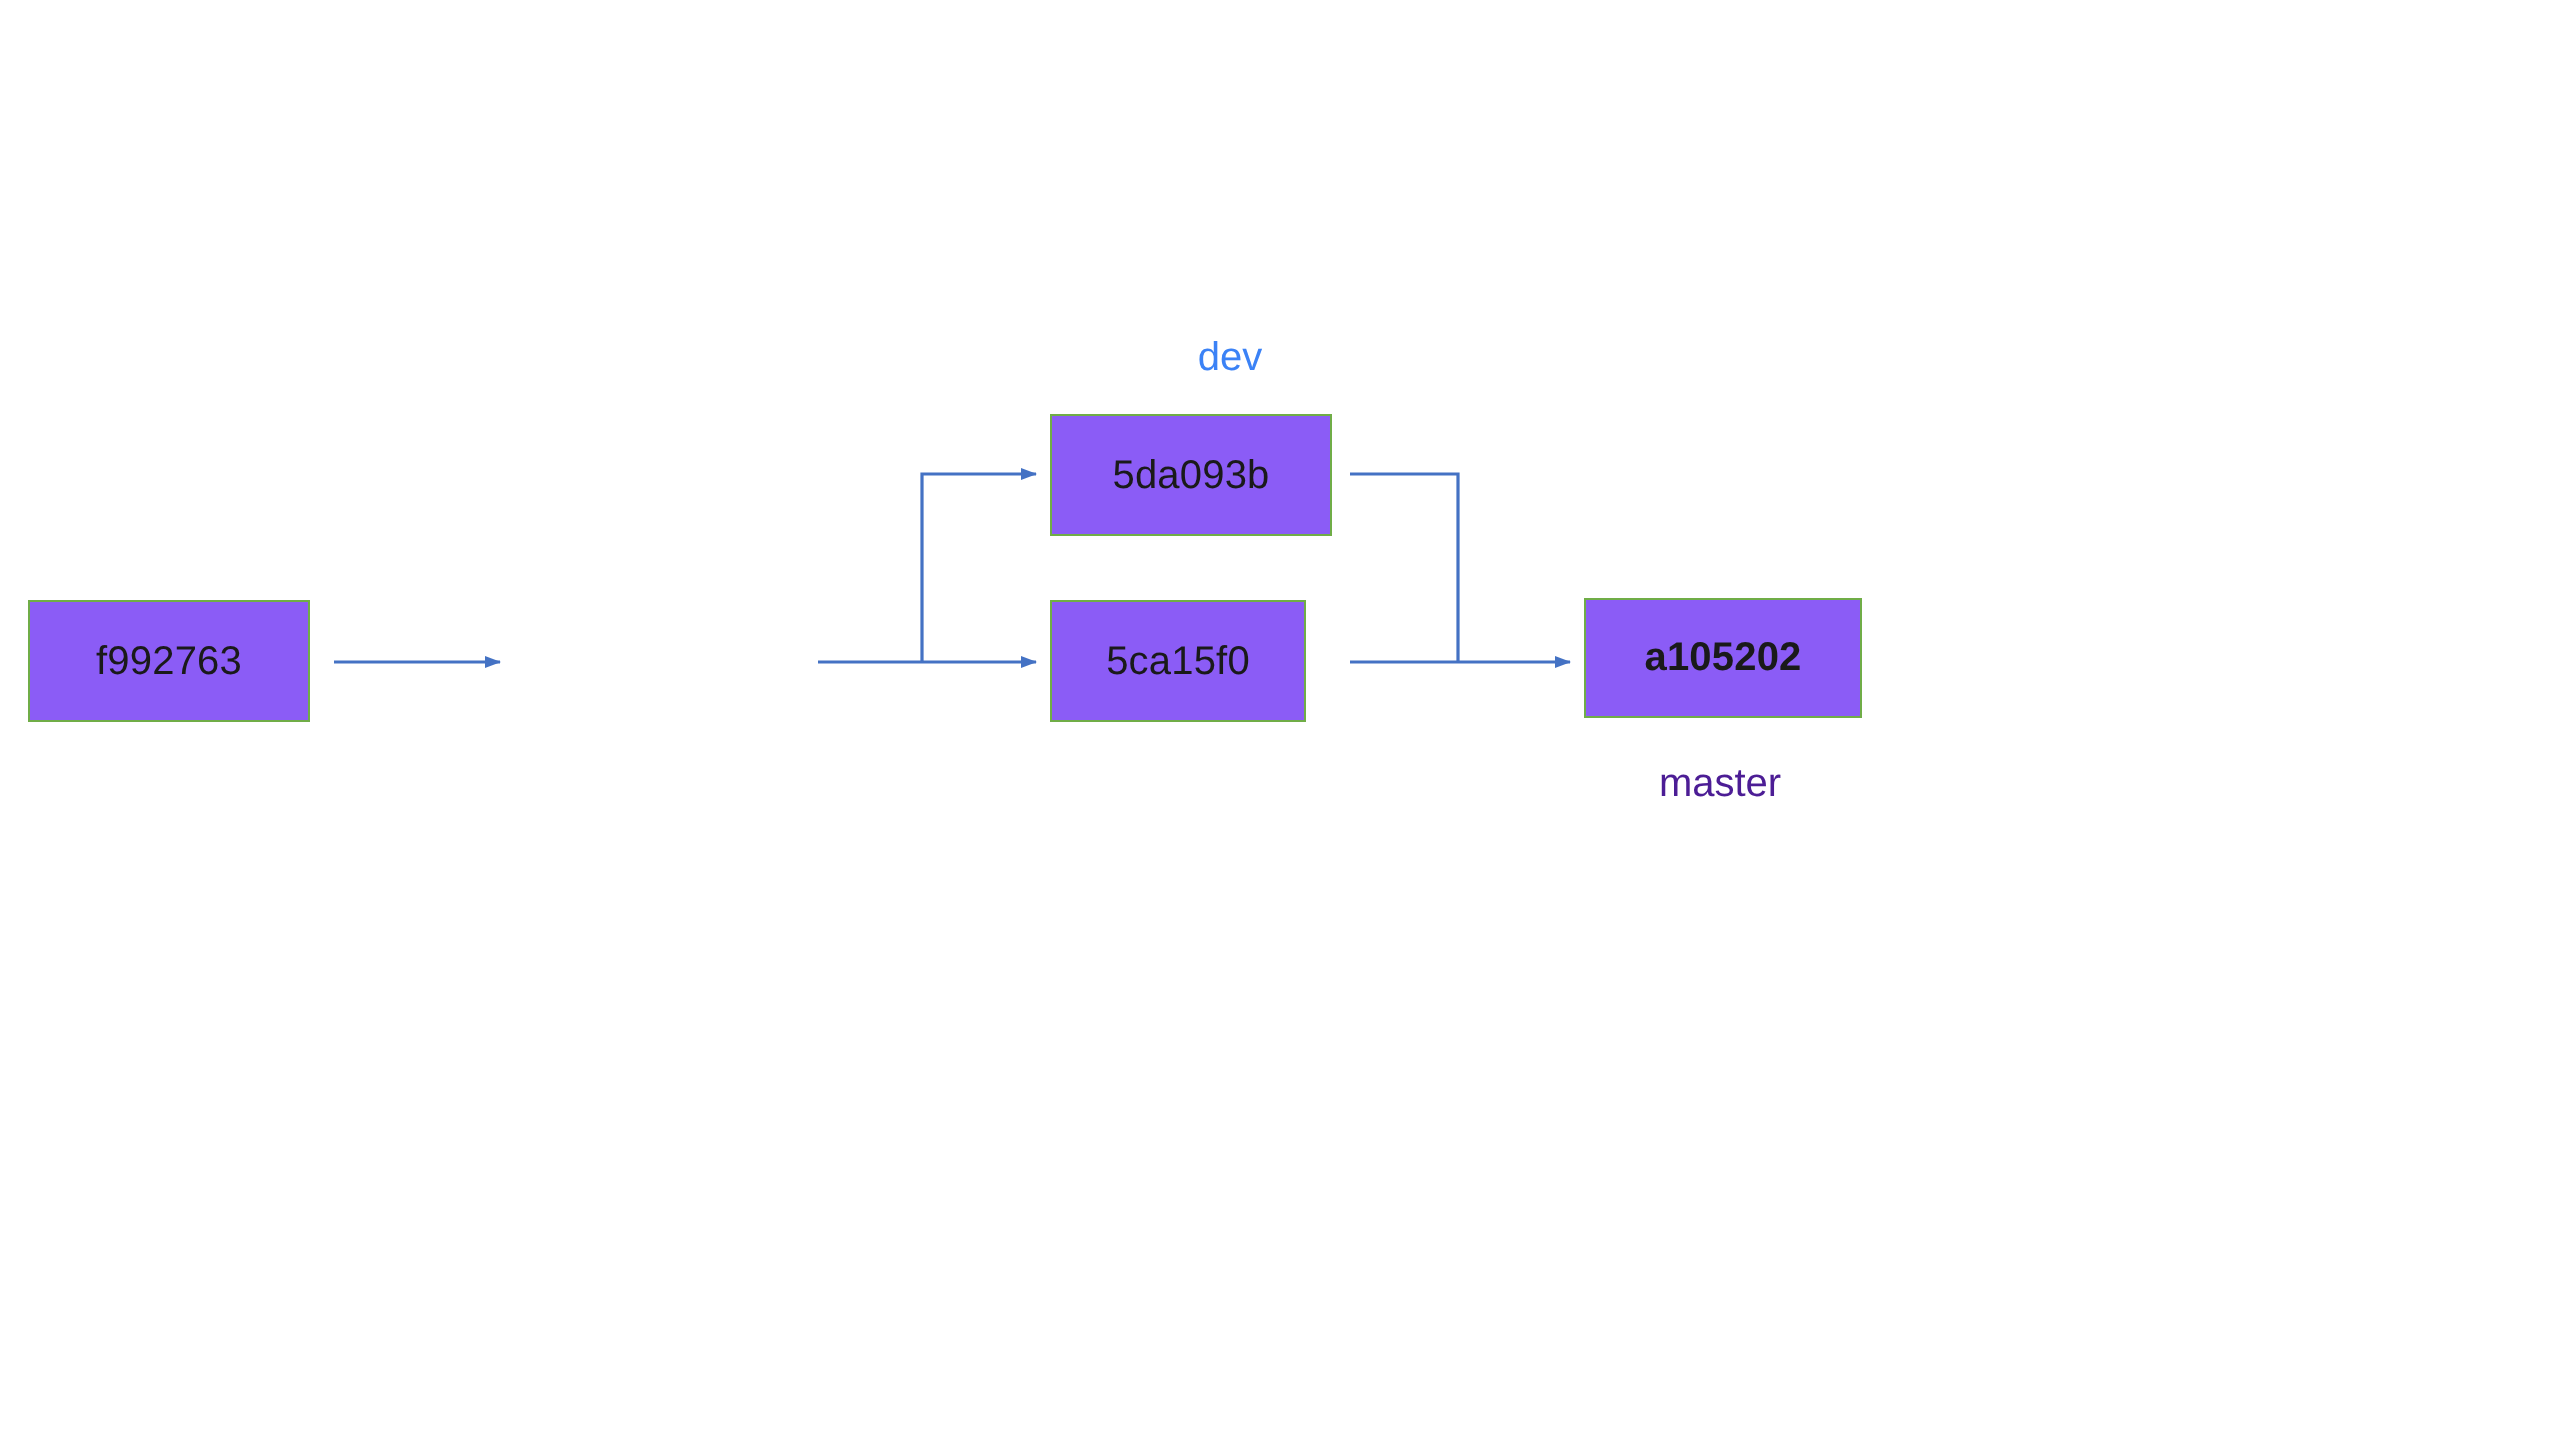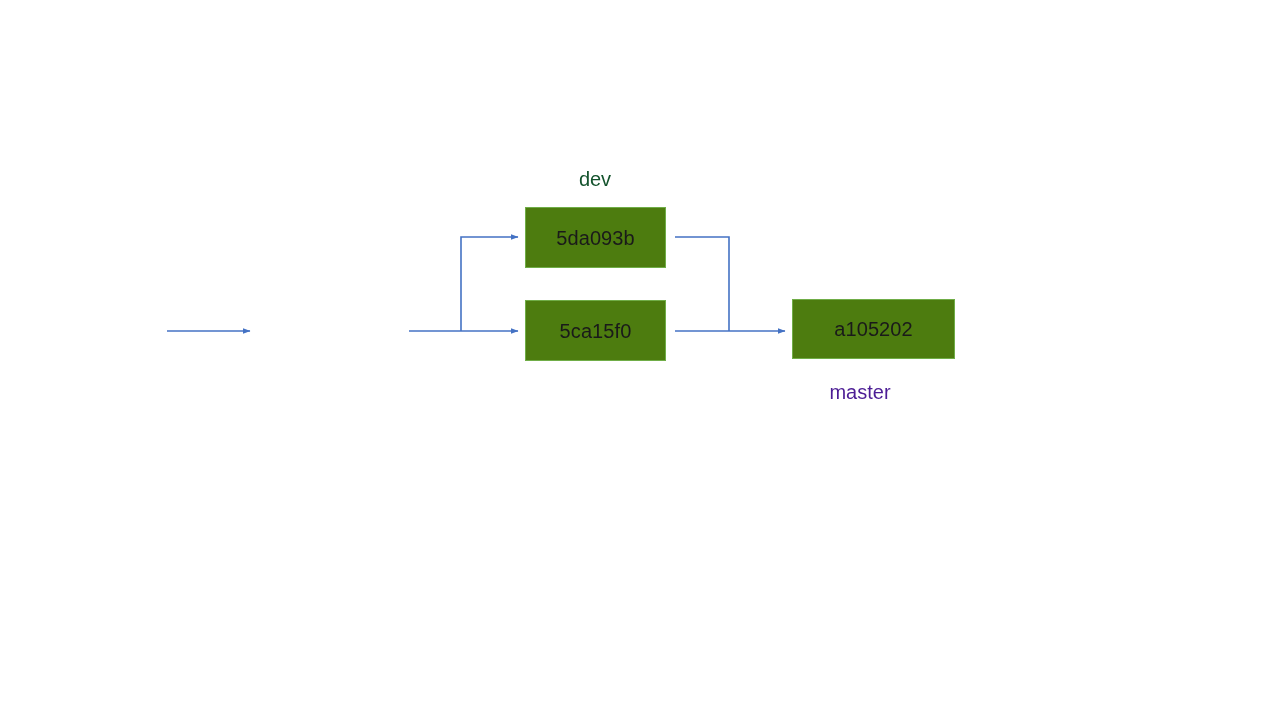--- a/index.html
+++ b/index.html
@@ -22,21 +22,21 @@
   #edge-layer {
     position: absolute;
     left: 0;
     top: 0;
     width: 1280px;
     height: 720px;
   }
   .commit-node {
     position: absolute;
     box-sizing: border-box;
-    background: #4d7c0f;
+    background: #8b5cf6;
     border: 1px solid #70AD47;
     display: flex;
     align-items: center;
     justify-content: center;
   }
   .commit-label {
     font-size: 20px;
     line-height: 1;
     color: #1a1a1a;
     letter-spacing: 0.1px;
@@ -66,31 +66,34 @@
 
     <line x1="409" y1="331" x2="518" y2="331" stroke="#4472C4" stroke-width="1.6" marker-end="url(#arrowhead)"></line>
 
     <polyline points="461,331 461,237 518,237" fill="none" stroke="#4472C4" stroke-width="1.6" marker-end="url(#arrowhead)"></polyline>
 
     <polyline points="675,237 729,237 729,331" fill="none" stroke="#4472C4" stroke-width="1.6"></polyline>
 
     <line x1="675" y1="331" x2="785" y2="331" stroke="#4472C4" stroke-width="1.6" marker-end="url(#arrowhead)"></line>
   </svg>
 
+  <div class="commit-node" style="left:14px; top:300px; width:141px; height:61px;">
+    <span class="commit-label">f992763</span>
+  </div>
 
 
   <div class="commit-node" style="left:525px; top:207px; width:141px; height:61px;">
     <span class="commit-label">5da093b</span>
   </div>
 
-  <div class="commit-node" style="left:525px; top:300px; width:141px; height:61px;">
+  <div class="commit-node" style="left:525px; top:300px; width:128px; height:61px;">
     <span class="commit-label">5ca15f0</span>
   </div>
 
-  <div class="commit-node" style="left:792px; top:299px; width:163px; height:60px;">
+  <div class="commit-node" style="left:792px; top:299px; width:139px; height:60px;font-weight:bold;">
     <span class="commit-label">a105202</span>
   </div>
 
-  <div class="branch-tag" style="left:520px; top:169px; width:150px; color:#14532d;">dev</div>
+  <div class="branch-tag" style="left:540px; top:169px; width:150px; color:#3b82f6;">dev</div>
 
   <div class="branch-tag" style="left:785px; top:382px; width:150px; color:#4c1d95;">master</div>
 
 </div>
 
 </body></html>

